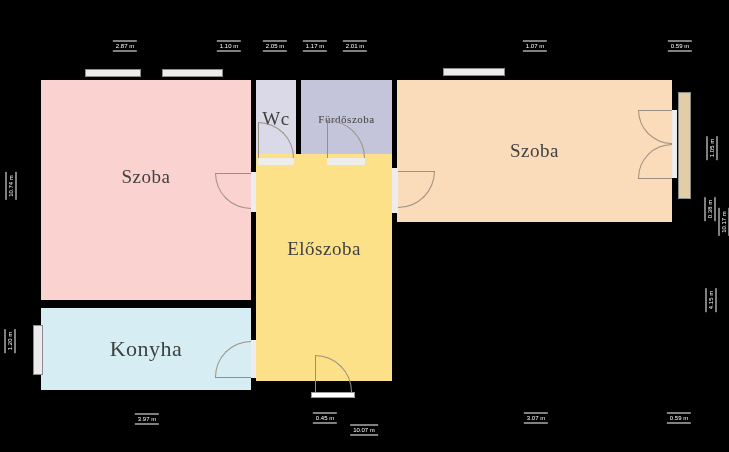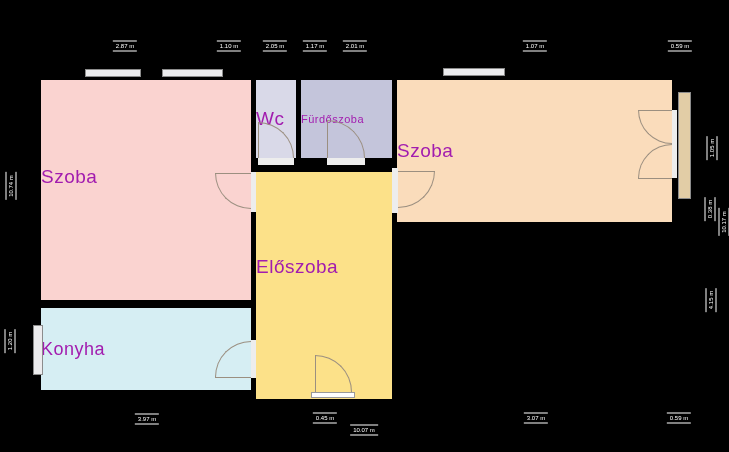--- a/index.html
+++ b/index.html
@@ -1,25 +1,25 @@
 <!DOCTYPE html>
 <html><head>
 <meta charset="utf-8">
 <style>
   html,body{margin:0;padding:0;background:#000;}
   .canvas{position:relative;width:729px;height:452px;background:#000;overflow:hidden;
           font-family:"Liberation Sans",sans-serif;}
-  .room{position:absolute;display:flex;align-items:center;justify-content:flex-start;
-        color:#a21caf;font-size:19px;letter-spacing:.5px;}
+  .room{position:absolute;display:flex;align-items:center;justify-content:center;
+        color:#404040;font-size:19px;letter-spacing:.5px;font-family:Liberation Serif, serif;}
   .room-szoba-left{left:41px;top:80px;width:210px;height:220px;background:#fad3d0;padding-bottom:26px;box-sizing:border-box;}
   .room-wc{left:256px;top:80px;width:40px;height:78px;background:#d9d9e8;}
   .room-furdoszoba{left:301px;top:80px;width:91px;height:78px;background:#c4c5db;font-size:11px;}
   .room-szoba-right{left:397px;top:80px;width:275px;height:142px;background:#fadcbb;}
-  .room-eloszoba{left:256px;top:172px;width:136px;height:227px;background:#fce189;padding-bottom:38px;box-sizing:border-box;}
-  .room-konyha{left:41px;top:308px;width:210px;height:82px;background:#d6eef3;font-size:18px;}
+  .room-eloszoba{left:256px;top:154px;width:136px;height:227px;background:#fce189;padding-bottom:38px;box-sizing:border-box;}
+  .room-konyha{left:41px;top:308px;width:210px;height:82px;background:#d6eef3;font-size:22px;}
   .window{position:absolute;background:#ececee;border:1px solid #8c8c8c;box-sizing:border-box;}
   .win-top-1{left:85px;top:69px;width:56px;height:8px;}
   .win-top-2{left:162px;top:69px;width:61px;height:8px;}
   .win-top-3{left:443px;top:68px;width:62px;height:8px;}
   .win-konyha{left:33px;top:325px;width:10px;height:50px;}
   .balcony-panel{position:absolute;left:678px;top:92px;width:13px;height:107px;background:#e2cda6;border:1px solid #8c8c8c;box-sizing:border-box;}
   .gap{position:absolute;background:#ededed;}
   .gap-wc{left:258px;top:158px;width:36px;height:7px;}
   .gap-furdo{left:327px;top:158px;width:38px;height:7px;}
   .gap-szoba-left{left:251px;top:172px;width:5px;height:40px;}

